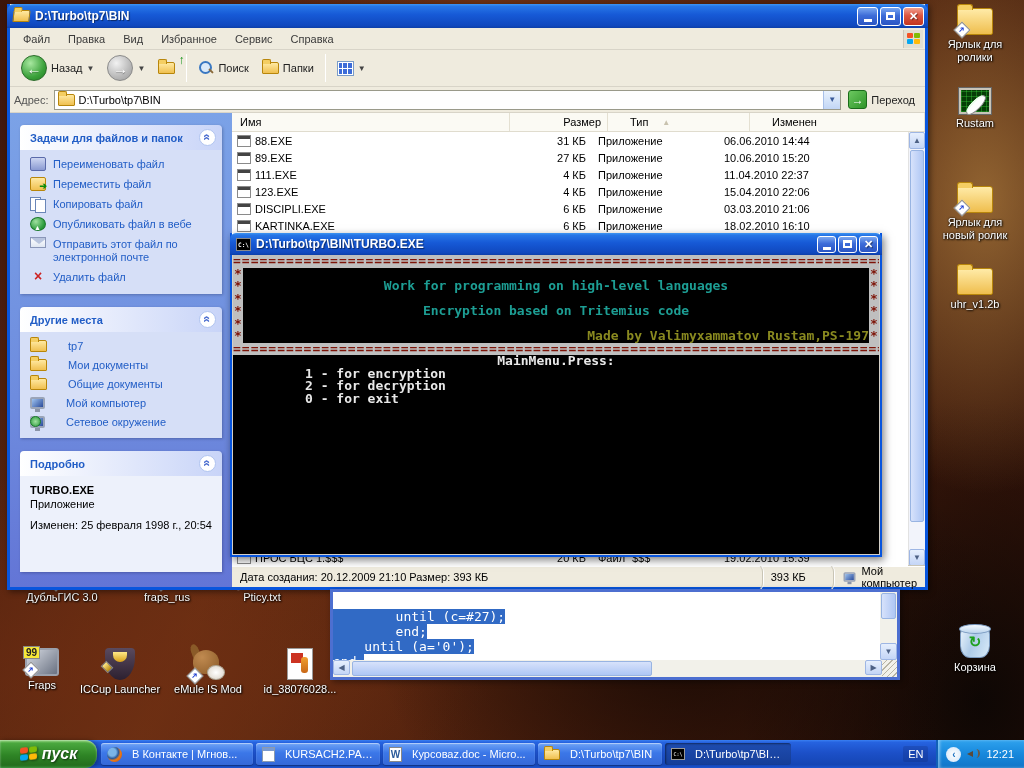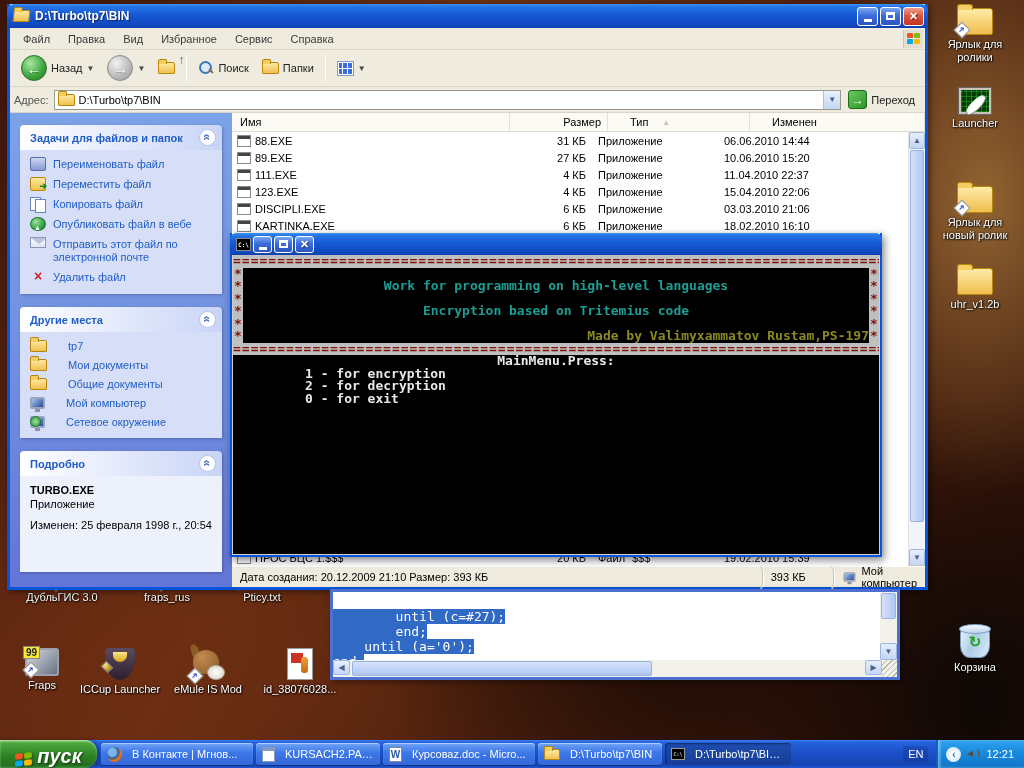--- a/index.html
+++ b/index.html
@@ -179,21 +179,21 @@
   .note-ic { width:22px; height:26px; background:#fff; border:1px solid #8a9ab0; position:relative; }
   .note-ic::before { content:""; position:absolute; left:0; right:0; top:0; height:4px; background:#7a9ad0; }
   .note-ic::after { content:""; position:absolute; left:3px; top:8px; width:14px; height:1px; background:#aaa; box-shadow:0 4px 0 #aaa, 0 8px 0 #aaa; }
 
   
   #taskbar { position:absolute; left:0; bottom:0; width:1024px; height:28px; z-index:50;
     background:linear-gradient(180deg,#3A80F2 0%,#2663E0 8%,#1C50C8 45%,#1545B4 88%,#1E55D0 100%); display:flex; align-items:center; }
   #startbtn { width:97px; height:28px; flex:none; border-radius:0 12px 12px 0;
     background:linear-gradient(180deg,#7CC962 0%,#4AA73E 12%,#2E8425 55%,#256F1E 90%,#37903A 100%);
     box-shadow:inset 0 1px 2px rgba(255,255,255,.5), 2px 0 4px rgba(0,0,0,.3);
-    display:flex; align-items:flex-end; justify-content:center; gap:5px; color:#fff; font-weight:bold; font-style:italic; font-size:20px; text-shadow:1px 1px 2px rgba(0,0,0,.6); }
+    display:flex; align-items:center; justify-content:center; gap:5px; color:#fff; font-weight:bold; font-style:italic; font-size:16px; text-shadow:1px 1px 2px rgba(0,0,0,.6); }
   .startflag { width:17px; height:15px; display:grid; grid-template-columns:8px 8px; grid-template-rows:6px 6px; gap:1px; transform:skewY(-6deg); filter:drop-shadow(1px 1px 1px rgba(0,0,0,.5)); }
   .startflag i { border-radius:2px; }
   .fr { background:#F35325; } .fg { background:#81BC06; } .fb { background:#05A6F0; } .fy { background:#FFBA08; }
   .tasks { flex:1; display:flex; align-items:center; gap:3px; padding:0 4px; min-width:0; }
   .taskbtn { height:22px; border-radius:3px; background:linear-gradient(180deg,#6FA3F7,#3B77E8 45%,#3568D8);
     box-shadow:inset 0 1px 1px rgba(255,255,255,.5), 0 1px 1px rgba(0,0,0,.3);
     color:#fff; font-size:11px; display:flex; align-items:center; gap:10px; padding:0 6px; white-space:nowrap; overflow:hidden; flex:none; }
   .taskbtn .tl { overflow:hidden; text-overflow:ellipsis; }
   .taskbtn.active { background:linear-gradient(180deg,#1E4CB0,#163E98); box-shadow:inset 1px 1px 2px rgba(0,0,0,.45); }
   .ff-ic { width:15px; height:15px; border-radius:50%; background:radial-gradient(circle at 35% 35%, #7ab4e8 28%, #2a5a9a 45%, #e87818 60%, #c84808); flex:none; }
@@ -215,21 +215,21 @@
 <body>
 
 <div id="screen">
 
   <div class="dicon" style="left:933px; top:8px;">
     <div class="bigfolder shortcut"></div>
     <div class="lbl">Ярлык для ролики</div>
   </div>
   <div class="dicon" style="left:933px; top:88px;">
     <div class="ccproxy-ic shortcut"></div>
-    <div class="lbl">Launcher</div>
+    <div class="lbl">Rustam</div>
   </div>
   <div class="dicon" style="left:933px; top:186px;">
     <div class="bigfolder shortcut"></div>
     <div class="lbl">Ярлык для новый ролик</div>
   </div>
   <div class="dicon" style="left:933px; top:268px;">
     <div class="bigfolder"></div>
     <div class="lbl">uhr_v1.2b</div>
   </div>
   <div class="dicon" style="left:933px; top:626px;">
@@ -534,20 +534,21 @@
             <span>Мой компьютер</span>
           </div>
         </div>
       </div>
     </div>
   </div>
 
   <div id="console">
     <div class="titlebar">
       <div class="consicon">C:\</div>
+      <div class="t-title">D:\Turbo\tp7\BIN\TURBO.EXE</div>
       <div class="tbtn">
           <div class="glyph-min"></div>
         </div>
       <div class="tbtn">
           <div class="glyph-max"></div>
         </div>
       <div class="tbtn">✕</div>
     </div>
     <div class="cons-body">
       <div class="cons-eq">==============================================================================================================</div>

